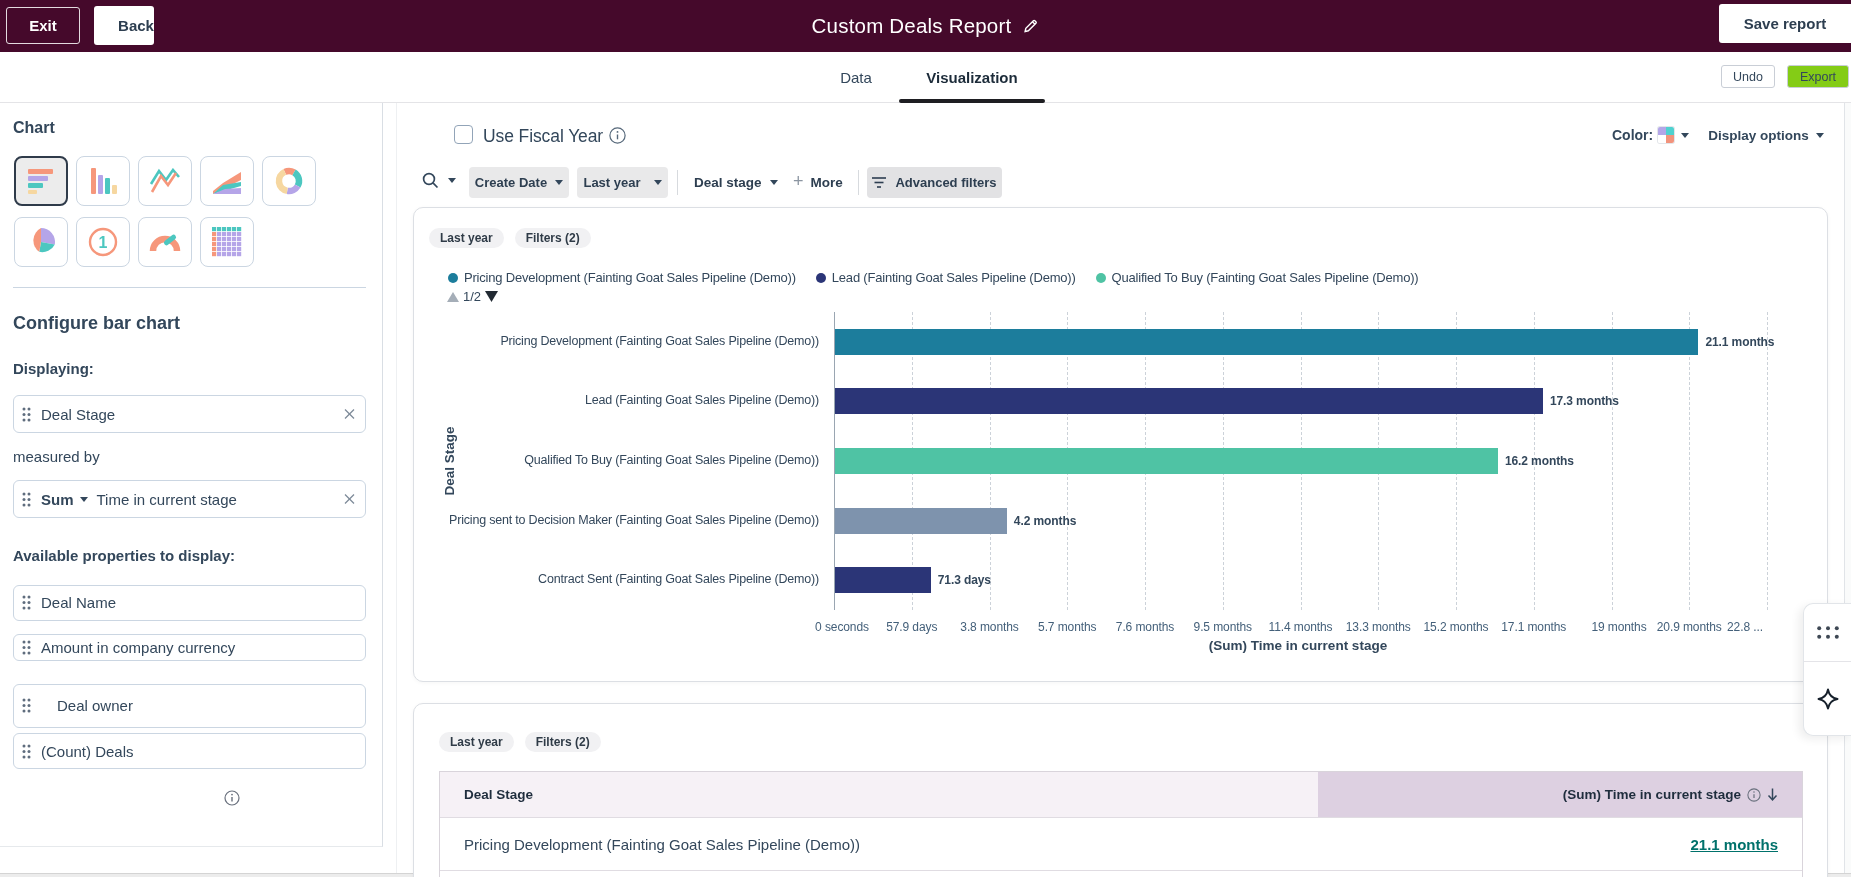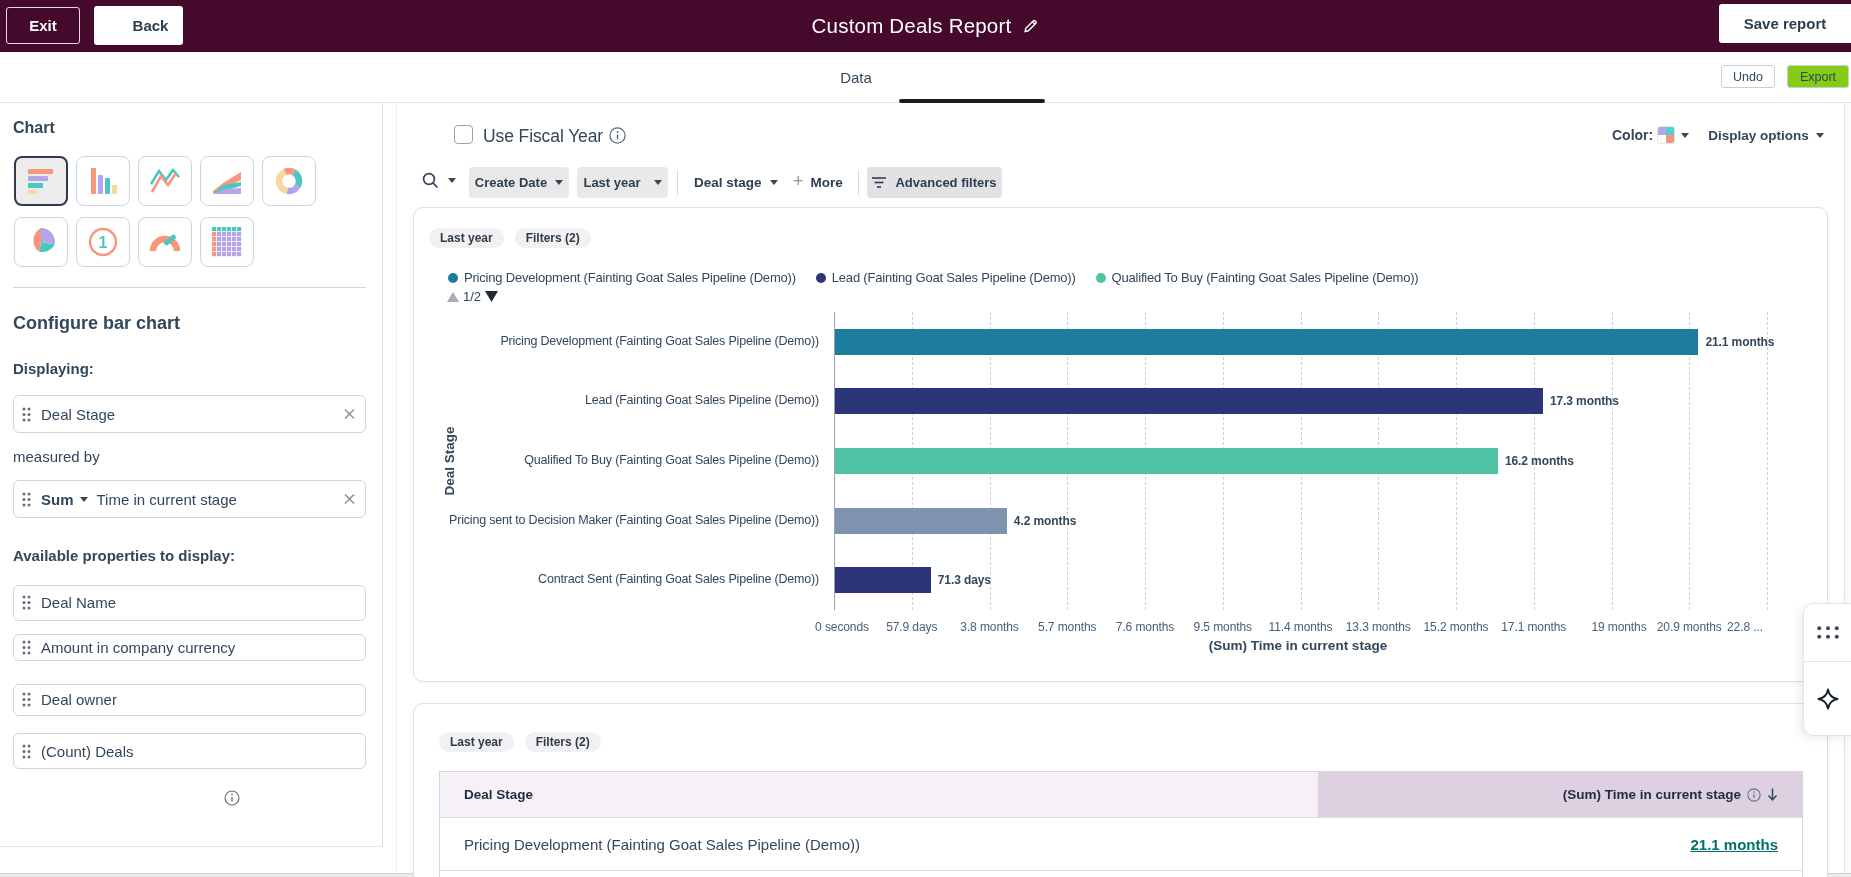--- a/index.html
+++ b/index.html
@@ -5,21 +5,21 @@
   * { margin:0; padding:0; box-sizing:border-box; }
   html,body { width:1851px; height:877px; overflow:hidden; background:#fff;
     font-family:"Liberation Sans","DejaVu Sans",sans-serif; color:#33475b; }
   .abs { position:absolute; }
   button { font-family:inherit; cursor:pointer; }
 
   
   .top-bar { position:absolute; left:0; top:0; width:1851px; height:52px; background:#45092b; }
   .btn-exit { position:absolute; left:6px; top:7px; width:74px; height:37px; background:transparent;
     border:1px solid rgba(255,255,255,.85); border-radius:3px; color:#fff; font-weight:bold; font-size:15px; }
-  .btn-back { position:absolute; left:94px; top:6px; width:89px; height:39px; background:#fff;
+  .btn-back { position:absolute; left:94px; top:6px; width:60px; height:39px; background:#fff;
     border:none; border-radius:3px; color:#2d3e50; font-weight:bold; font-size:15px;padding-left:24px; }
   .title-wrap { position:absolute; left:925px; top:0; height:52px; transform:translateX(-50%);
     display:flex; align-items:center; gap:11px; color:#fff; }
   .report-title { font-size:20.5px; letter-spacing:.2px; white-space:nowrap; }
   .btn-save { position:absolute; left:1719px; top:4px; width:132px; height:39px; background:#fff;
     border:none; border-radius:3px 0 0 3px; color:#2d3e50; font-weight:bold; font-size:15px; }
 
   
   .tab-bar { position:absolute; left:0; top:52px; width:1851px; height:51px; background:#fff;
     border-bottom:1px solid #e4e4e7; }
@@ -161,20 +161,21 @@
         <path d="M2.5 13.5l.7-3.2 7.6-7.6c.4-.4 1-.4 1.4 0l1.1 1.1c.4.4.4 1 0 1.4l-7.6 7.6-3.2.7z"></path>
         <path d="M9.8 3.7l2.5 2.5"></path>
       </svg>
     </span>
   </div>
   <button class="btn-save">Save report</button>
 </header>
 
 <nav class="tab-bar">
   <div class="tab tab-data">Data</div>
+  <div class="tab tab-viz">Visualization</div>
   <div class="tab-underline"></div>
   <button class="btn-undo">Undo</button>
   <button class="btn-export">Export</button>
 </nav>
 
 <aside class="sidebar">
   <h2 class="sb-h-chart">Chart</h2>
   <div class="chart-grid">
       <button class="ct-btn selected">
         <span style="display:flex;">
@@ -362,21 +363,21 @@
             <circle cx="2" cy="2" r="1.5"></circle>
             <circle cx="7" cy="2" r="1.5"></circle>
             <circle cx="2" cy="7.5" r="1.5"></circle>
             <circle cx="7" cy="7.5" r="1.5"></circle>
             <circle cx="2" cy="13" r="1.5"></circle>
             <circle cx="7" cy="13" r="1.5"></circle>
           </svg>
         </span>
         <span class="txt">Amount in company currency</span>
       </div>
-      <div class="field" style="top: 580.5px; height: 32px;">
+      <div class="field" style="top: 580.5px; height: 44px; gap: 16px;">
         <span style="display:flex;">
           <svg width="9" height="15" viewBox="0 0 9 15" fill="#5f6d7e">
             <circle cx="2" cy="2" r="1.5"></circle>
             <circle cx="7" cy="2" r="1.5"></circle>
             <circle cx="2" cy="7.5" r="1.5"></circle>
             <circle cx="7" cy="7.5" r="1.5"></circle>
             <circle cx="2" cy="13" r="1.5"></circle>
             <circle cx="7" cy="13" r="1.5"></circle>
           </svg>
         </span>

